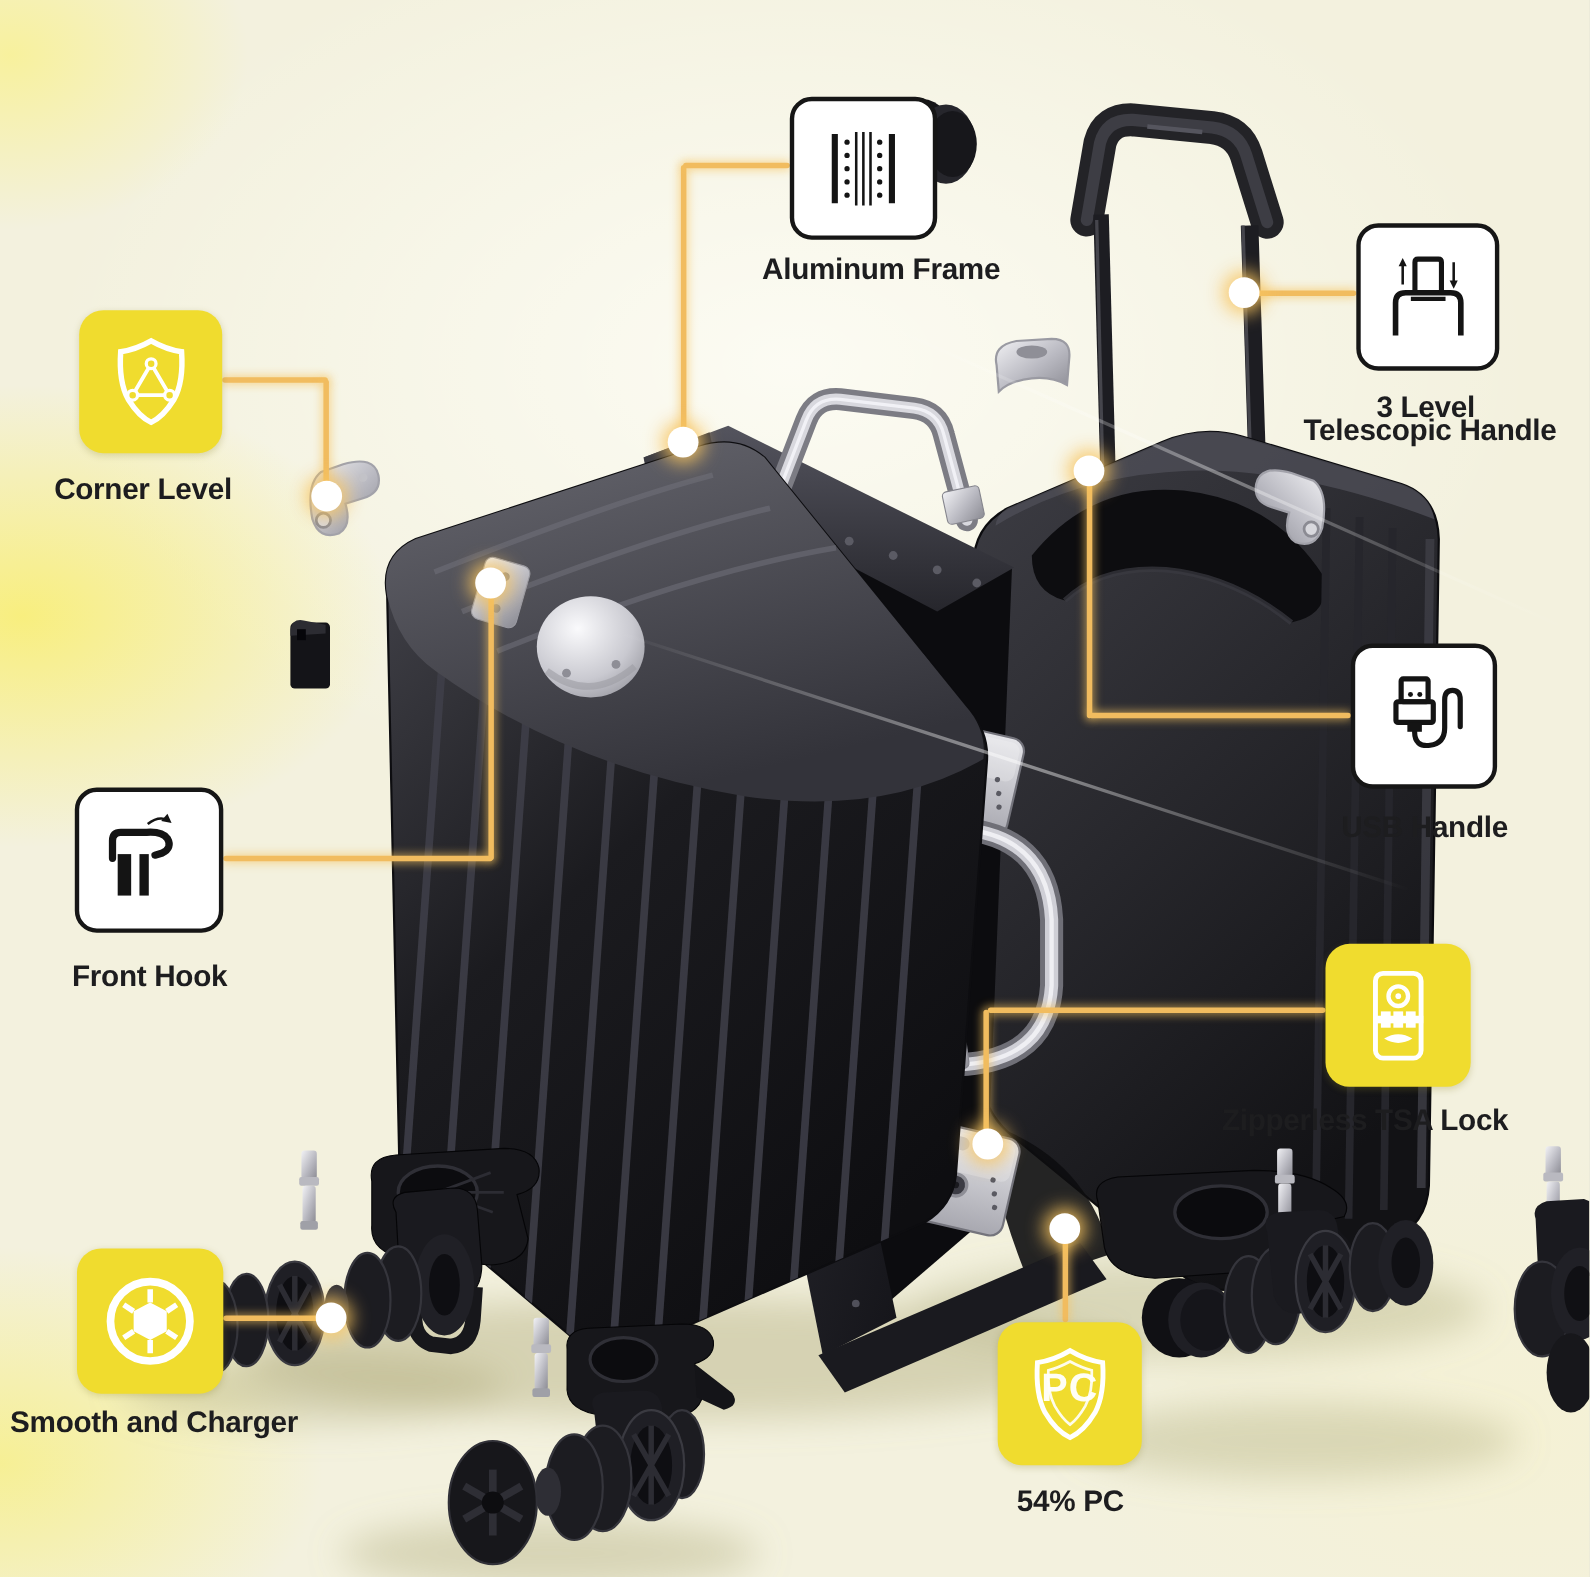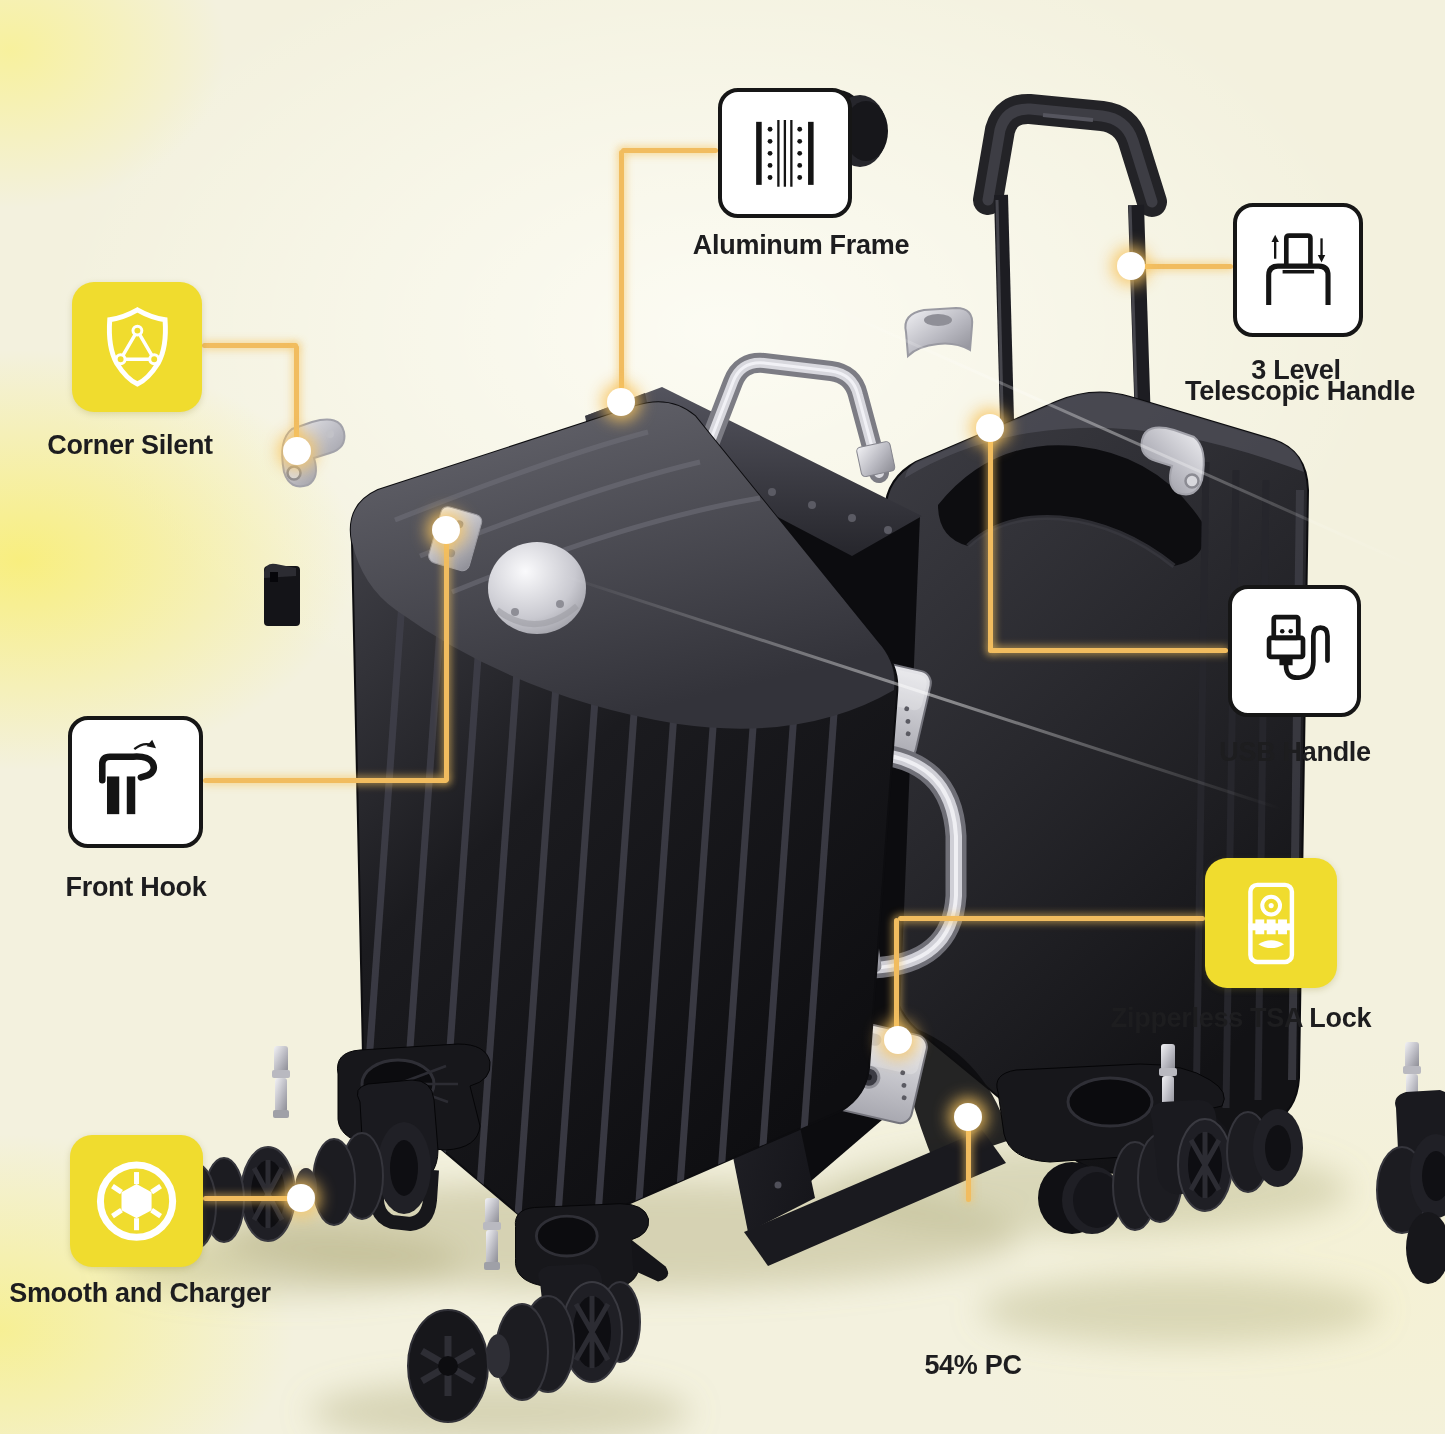--- a/index.html
+++ b/index.html
@@ -411,21 +411,21 @@
   <div class="dot" style="left:283px;top:437px"></div>
   <div class="icon-box yellow" style="left:72px;top:282px;width:130px;height:130px">
     <svg viewBox="0 0 100 100">
       <path d="M 50 12 Q 64 20 78 22 Q 80 50 71 66 Q 61 82 50 87 Q 39 82 29 66 Q 20 50 22 22 Q 36 20 50 12 Z" stroke="#ffffff" stroke-width="5" fill="none"></path>
       <path d="M 50 33 L 67 62 L 33 62 Z" stroke="#ffffff" stroke-width="3.5" fill="none" stroke-linejoin="round"></path>
       <circle cx="50" cy="33" r="4.5" fill="#F0DC2E" stroke="#ffffff" stroke-width="3"></circle>
       <circle cx="67" cy="62" r="4.5" fill="#F0DC2E" stroke="#ffffff" stroke-width="3"></circle>
       <circle cx="33" cy="62" r="4.5" fill="#F0DC2E" stroke="#ffffff" stroke-width="3"></circle>
     </svg>
   </div>
-  <div class="feature-label" style="left:130px;top:430px">Corner Silent</div>
+  <div class="feature-label" style="left:130px;top:430px">Corner Level</div>
 
   <div class="line-v" style="left:988px;top:427px;height:226px"></div>
   <div class="line-h" style="left:990px;top:648px;width:238px"></div>
   <div class="dot" style="left:976px;top:414px"></div>
   <div class="icon-box white" style="left:1228px;top:585px;width:133px;height:132px">
     <svg viewBox="0 0 100 100">
       <g stroke="#141414" fill="none" stroke-linecap="round">
         <rect x="28" y="14" width="26" height="22" rx="2" stroke-width="5"></rect>
         <rect x="23" y="36" width="36" height="20" rx="2" stroke-width="5"></rect>
         <path d="M 41 65 Q 41 80 56 78 Q 70 76 70 61 L 70 34 Q 70 25 77.5 25 Q 85 25 85 34 L 85 60" stroke-width="5"></path>
@@ -481,15 +481,22 @@
           <line x1="50" y1="67" x2="50" y2="79"></line>
         <line x1="35" y1="59" x2="26" y2="65"></line>
           <line x1="35" y1="41" x2="26" y2="35"></line>
       </g>
     </svg>
   </div>
   <div class="feature-label" style="left:140px;top:1278px">Smooth and Charger</div>
 
   <div class="line-v" style="left:966px;top:1117px;height:85px"></div>
   <div class="dot" style="left:954px;top:1103px"></div>
+  <div class="icon-box yellow" style="left:907px;top:1202px;width:131px;height:130px">
+    <svg viewBox="0 0 100 100">
+      <path d="M 50 10 Q 65 19 80 21 Q 82 50 73 67 Q 63 84 50 90 Q 37 84 27 67 Q 18 50 20 21 Q 35 19 50 10 Z" stroke="#ffffff" stroke-width="4.5" fill="none"></path>
+      <path d="M 50 20 Q 61 26 70 28 Q 71 48 64 61 Q 57 73 50 78 Q 43 73 36 61 Q 29 48 30 28 Q 39 26 50 20 Z" stroke="#ffffff" stroke-width="2.5" fill="none" opacity="0.9"></path>
+    </svg>
+    <span class="pc-text">PC</span>
+  </div>
   <div class="feature-label" style="left:973px;top:1350px">54% PC</div>
 
 </div>
 
 </body></html>

